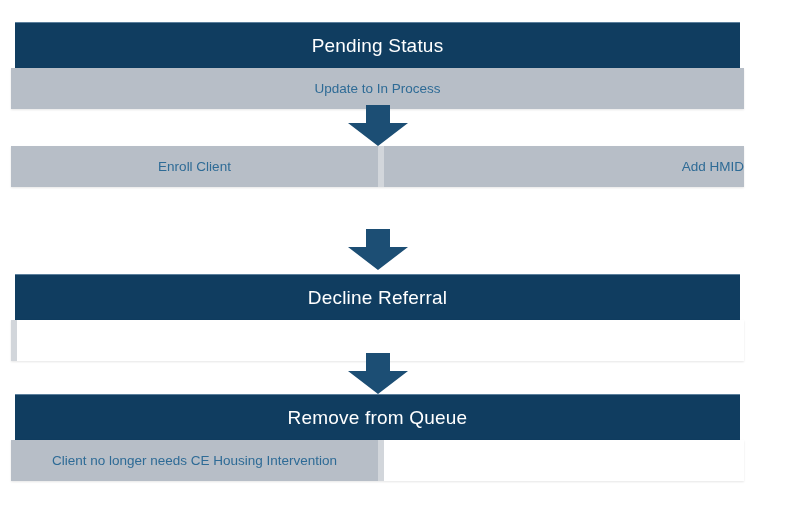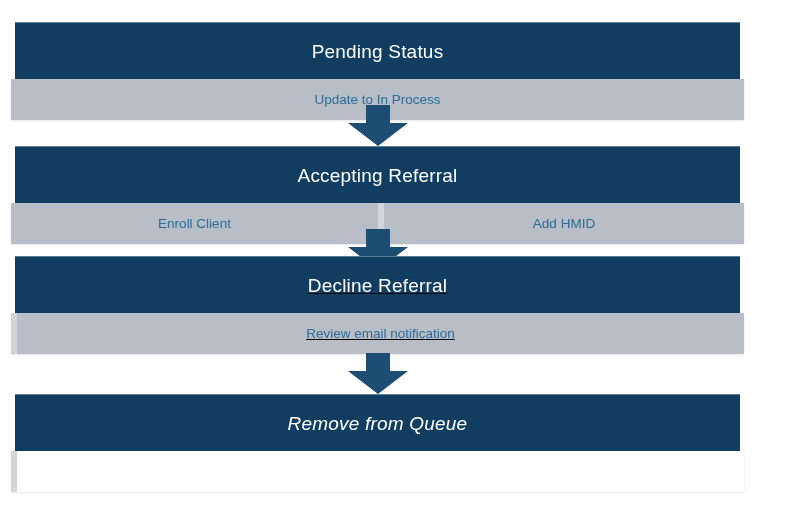--- a/index.html
+++ b/index.html
@@ -24,21 +24,21 @@
   .flow-section {
     position: absolute;
     left: 11px;
     width: 733px;
   }
 
   .section-header {
     position: relative;
     margin-left: 4px;
     width: 725px;
-    height: 57px;
+    height: 46px;
     background: #103D60;
     border-top: 1px solid #5b7f9c;
     box-sizing: border-box;
     display: flex;
     align-items: center;
     justify-content: center;
   }
   .section-header-label {
     color: #ffffff;
     font-size: 19px;
@@ -70,21 +70,21 @@
     white-space: nowrap;
   }
   .cell-divider {
     width: 6px;
     height: 41px;
     background: #D2D6DB;
     flex: 0 0 6px;
   }
   .cell-full { flex: 1 1 auto; }
   .cell-half { flex: 0 0 367px; }
-  .cell-half-right { flex: 1 1 auto; }
+  .cell-half-right { flex: 1 1 auto; justify-content: flex-end; }
 
   
   .down-arrow {
     position: absolute;
     left: 348px;
     width: 60px;
     height: 41px;
   }
   .down-arrow svg { display: block; }
 </style>
@@ -104,60 +104,57 @@
     </div>
   </div>
 
   <div class="down-arrow" style="top:105px;">
     <svg width="60" height="41" viewBox="0 0 60 41" xmlns="http://www.w3.org/2000/svg">
       <polygon points="18,0 42,0 42,18 60,18 30,41 0,18 18,18" fill="#1C4E74"></polygon>
     </svg>
   </div>
 
   <div class="flow-section" style="top:146px;">
-    <div class="section-header">
-      <span class="section-header-label">Accepting Referral</span>
-    </div>
     <div class="section-body">
       <div class="body-cell cell-half">
         <span class="body-cell-label">Enroll Client</span>
       </div>
       <div class="cell-divider"></div>
       <div class="body-cell cell-half-right">
         <span class="body-cell-label">Add HMID</span>
       </div>
     </div>
   </div>
 
   <div class="down-arrow" style="top:229px;">
     <svg width="60" height="41" viewBox="0 0 60 41" xmlns="http://www.w3.org/2000/svg">
       <polygon points="18,0 42,0 42,18 60,18 30,41 0,18 18,18" fill="#1C4E74"></polygon>
     </svg>
   </div>
 
-  <div class="flow-section" style="top:256px;text-decoration:underline;">
+  <div class="flow-section" style="top:274px;">
     <div class="section-header">
       <span class="section-header-label">Decline Referral</span>
     </div>
     <div class="section-body">
       <div class="cell-divider"></div>
-      <div class="body-cell cell-half-right">
-        <span class="body-cell-label">Review email notification</span>
-      </div>
     </div>
   </div>
 
   <div class="down-arrow" style="top:353px;">
     <svg width="60" height="41" viewBox="0 0 60 41" xmlns="http://www.w3.org/2000/svg">
       <polygon points="18,0 42,0 42,18 60,18 30,41 0,18 18,18" fill="#1C4E74"></polygon>
     </svg>
   </div>
 
-  <div class="flow-section" style="top:394px;font-style:italic;">
+  <div class="flow-section" style="top:394px;">
     <div class="section-header">
       <span class="section-header-label">Remove from Queue</span>
     </div>
     <div class="section-body">
+      <div class="body-cell cell-half">
+        <span class="body-cell-label">Client no longer needs CE Housing Intervention</span>
+      </div>
       <div class="cell-divider"></div>
     </div>
   </div>
 
 </div>
 
 </body></html>

